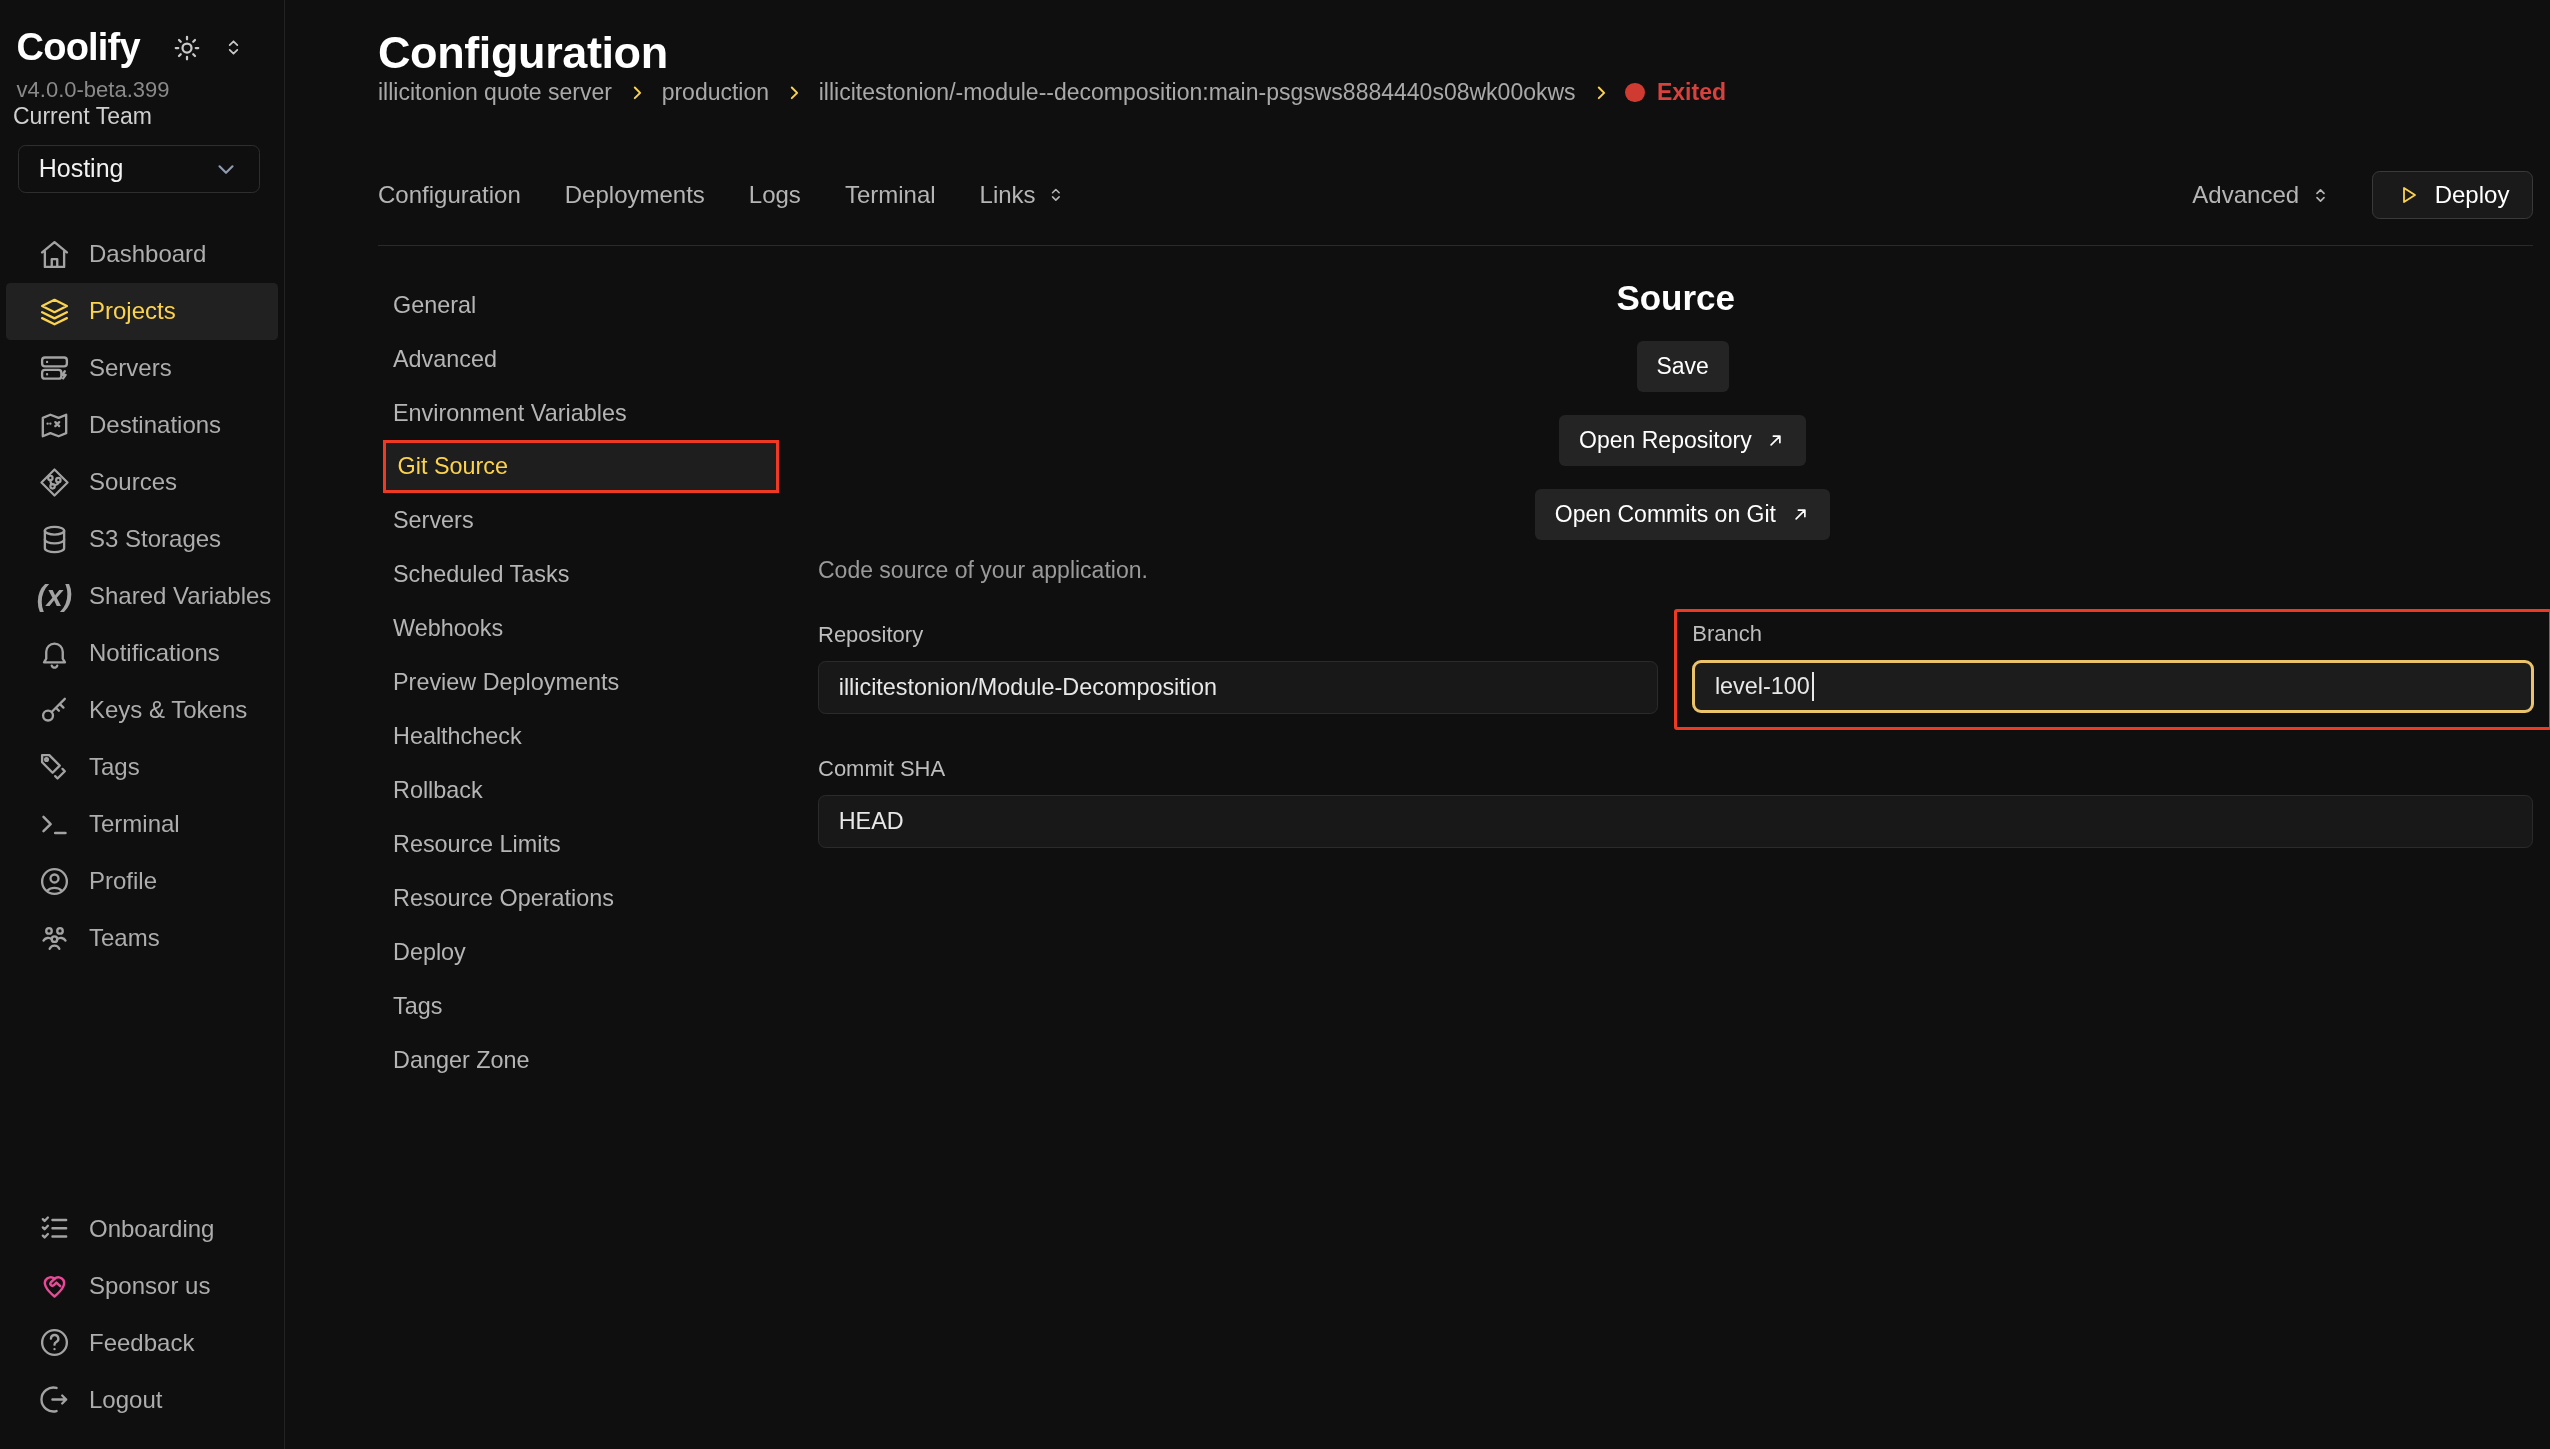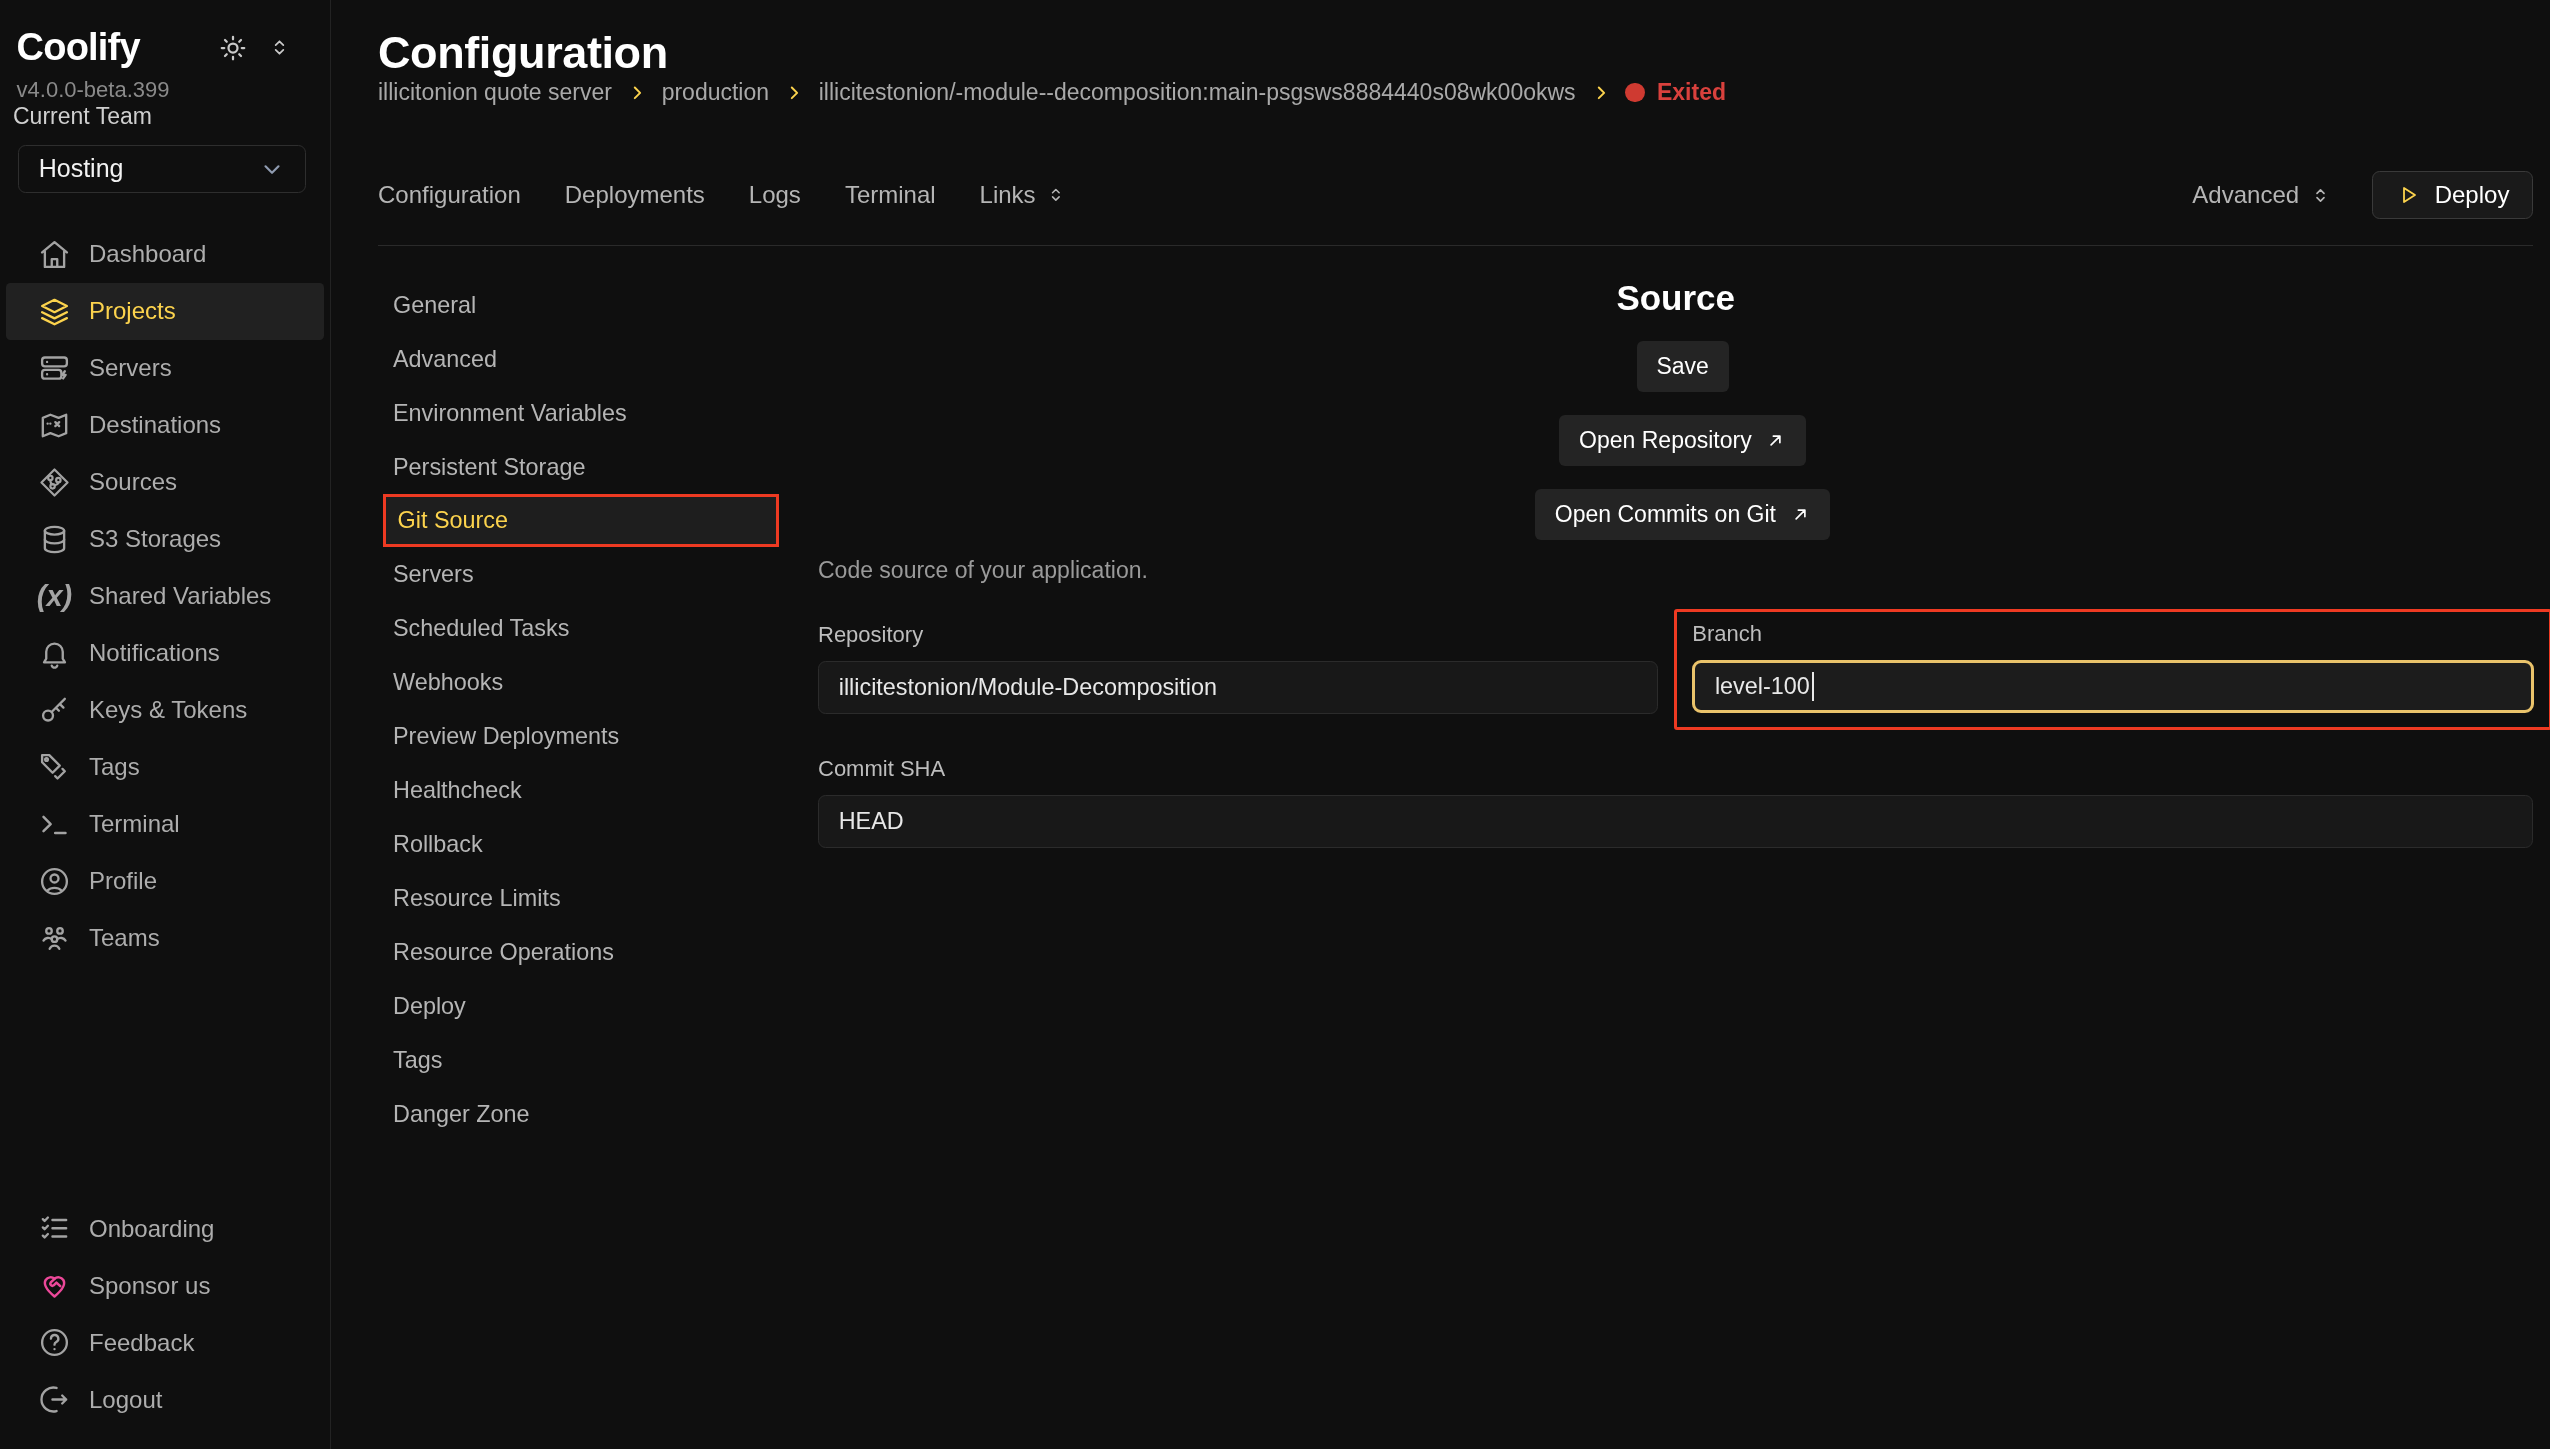--- a/index.html
+++ b/index.html
@@ -11,21 +11,21 @@
   *{box-sizing:border-box; margin:0; padding:0;}
   html,body{width:2550px; height:1449px; overflow:hidden;}
   body{
     background:var(--bg); color:var(--white);
     font-family:"Liberation Sans", sans-serif; font-size:23.4px;
   }
   svg{display:block;}
 
   
   .sidebar{
-    position:absolute; left:0; top:0; bottom:0; width:331px;
+    position:absolute; left:0; top:0; bottom:0; width:285px;
     border-right:1.5px solid var(--panel-border);
     display:flex; flex-direction:column; padding:26px 0 21px;
   }
   .logo-row{display:flex; align-items:center; justify-content:space-between; padding:0 39px 0 16.6px;}
   .logo{font-size:38px; font-weight:bold; letter-spacing:-0.8px;}
   .theme-controls{display:flex; align-items:center; gap:19.7px; color:#c9c9c9;}
   .version{padding:0 16.6px; color:#8a8a8a; font-size:22px; margin-top:7.6px;}
   .team-label{padding:0 13px; color:#cfcfcf; font-size:23px;}
   .team-select{
     margin:15px 24px 0 18px; height:48px; border:1.5px solid #2e2e2e; border-radius:7.6px;
@@ -350,21 +350,20 @@
         <span>Deploy</span>
       </button>
     </div>
   </div>
 
   <div class="content-row">
     <nav class="subnav">
       <div class="subnav-item">General</div>
       <div class="subnav-item">Advanced</div>
       <div class="subnav-item">Environment Variables</div>
-      <div class="subnav-item">Persistent Storage</div>
       <div class="annotated-nav">
         <div class="subnav-item active">Git Source</div>
       </div>
       <div class="subnav-item">Servers</div>
       <div class="subnav-item">Scheduled Tasks</div>
       <div class="subnav-item">Webhooks</div>
       <div class="subnav-item">Preview Deployments</div>
       <div class="subnav-item">Healthcheck</div>
       <div class="subnav-item">Rollback</div>
       <div class="subnav-item">Resource Limits</div>

